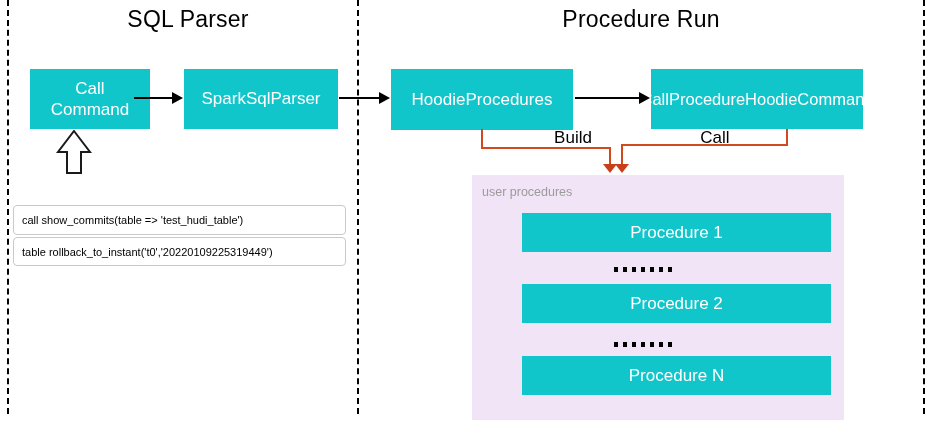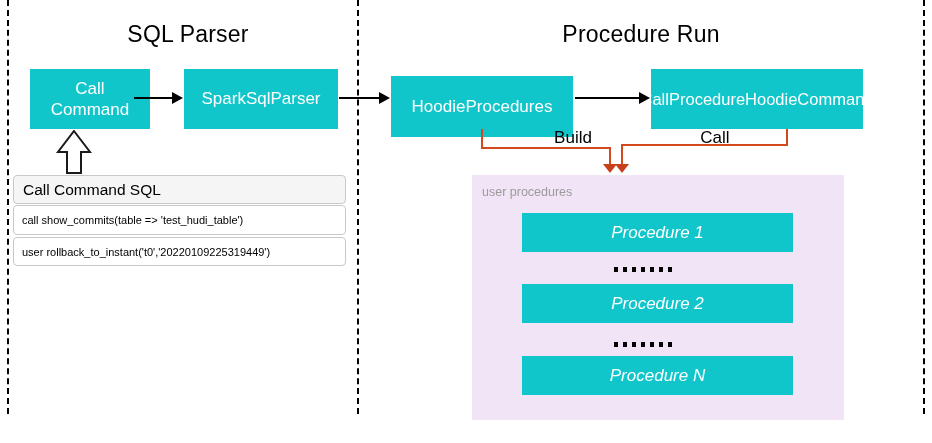--- a/index.html
+++ b/index.html
@@ -6,21 +6,21 @@
     --teal:#10C6CB; --purple-bg:#F1E4F7; --orange:#D2491E; --orange-head:#C8401A;
     --header-bg:#F5F5F5; --panel-border:#C9C9C9; --muted-text:#9B9B9B;
     --node-text:#FFFFFF; --line:#000000;
   }
   *{margin:0;padding:0;box-sizing:border-box;}
   body{background:#fff;font-family:"Liberation Sans",sans-serif;}
   .canvas{position:relative;width:932px;height:443px;background:#fff;overflow:hidden;}
 
   .dash{position:absolute;top:0;height:414px;width:0;border-left:2px dashed var(--line);}
 
-  .section-title{position:absolute;top:21px;font-size:23px;color:#000;text-align:center;letter-spacing:0.2px;}
+  .section-title{position:absolute;top:6px;font-size:23px;color:#000;text-align:center;letter-spacing:0.2px;}
 
   .node{position:absolute;background:var(--teal);color:var(--node-text);
         display:flex;align-items:center;justify-content:center;text-align:center;
         font-size:17px;}
   .node .wrap-narrow{display:inline-block;max-width:92px;line-height:1.25;}
 
   .hline{position:absolute;height:2px;background:var(--line);}
   .head-right{position:absolute;width:0;height:0;
       border-top:6px solid transparent;border-bottom:6px solid transparent;
       border-left:11px solid var(--line);}
@@ -32,22 +32,22 @@
   .edge-label{position:absolute;top:128px;width:70px;text-align:center;font-size:17px;color:#000;}
 
   .sql-panel-row{position:absolute;left:13px;width:333px;border:1px solid var(--panel-border);
       border-radius:4px;background:#fff;display:flex;align-items:center;
       font-size:11px;color:#000;padding-left:8px;white-space:nowrap;}
   .sql-panel-header{background:var(--header-bg);font-size:15.5px;padding-left:9px;}
 
   .user-proc{position:absolute;left:435px;top:175px;width:372px;height:245px;
       background:var(--purple-bg);margin-left:37px;}
   .user-proc-title{position:absolute;left:10px;top:10px;font-size:12.5px;color:var(--muted-text);}
-  .proc-node{position:absolute;left:50px;width:271px;height:39px;background:var(--teal);
-      color:var(--node-text);display:flex;align-items:center;justify-content:center;font-size:17px;font-style:italic;}
+  .proc-node{position:absolute;left:50px;width:309px;height:39px;background:var(--teal);
+      color:var(--node-text);display:flex;align-items:center;justify-content:center;font-size:17px;}
   .dots{position:absolute;left:142px;width:59px;height:5px;
       background:repeating-linear-gradient(90deg,#000 0 4px,transparent 4px 9px);}
 
   .up-arrow{position:absolute;left:56px;top:130px;}
 </style>
 </head>
 <body>
 
 <div class="canvas">
 
@@ -57,48 +57,45 @@
 
   <div class="section-title" style="left:10px;width:356px">SQL Parser</div>
   <div class="section-title" style="left:358px;width:566px">Procedure Run</div>
 
   <div class="node" style="left:30px;top:69px;width:120px;height:60px">
     <span class="wrap-narrow">Call Command</span>
   </div>
   <div class="node" style="left:184px;top:69px;width:154px;height:60px">
     <span>SparkSqlParser</span>
   </div>
-  <div class="node" style="left:391px;top:76px;width:182px;height:61px">
+  <div class="node" style="left:391px;top:69px;width:182px;height:61px">
     <span>HoodieProcedures</span>
   </div>
   <div class="node" style="left:651px;top:69px;width:212px;height:60px;font-size:16.5px">
     <span>CallProcedureHoodieCommand</span>
   </div>
 
   <div class="hline" style="left:134px;top:97px;width:39px"></div>
   <div class="head-right" style="left:172px;top:92px"></div>
 
   <div class="hline" style="left:339px;top:97px;width:41px"></div>
   <div class="head-right" style="left:379px;top:92px"></div>
 
   <div class="hline" style="left:575px;top:97px;width:65px"></div>
   <div class="head-right" style="left:639px;top:92px"></div>
 
   <svg class="up-arrow" width="36" height="44" viewBox="0 0 36 44">
     <polygon points="18,1 34,22 25,22 25,43 11,43 11,22 2,22" fill="#ffffff" stroke="#1a1a1a" stroke-width="2"></polygon>
   </svg>
 
-  <div class="sql-panel-row sql-panel-header" style="top:175px;height:29px">
-    <span>Call Command SQL</span>
-  </div>
   <div class="sql-panel-row" style="top:205px;height:30px">
     <span>call show_commits(table =&gt; 'test_hudi_table')</span>
   </div>
   <div class="sql-panel-row" style="top:237px;height:29px">
-    <span>user rollback_to_instant('t0','20220109225319449')</span>
+    <span>table rollback_to_instant('t0','20220109225319449')</span>
   </div>
 
   <div class="oline" style="left:481px;top:129px;width:2px;height:20px"></div>
   <div class="oline" style="left:481px;top:147px;width:130px;height:2px"></div>
   <div class="oline" style="left:609px;top:147px;width:2px;height:17px"></div>
   <div class="ohead" style="left:603px;top:164px"></div>
   <div class="edge-label" style="left:538px">Build</div>
 
   <div class="oline" style="left:786px;top:129px;width:2px;height:17px"></div>
   <div class="oline" style="left:621px;top:144px;width:167px;height:2px"></div>

